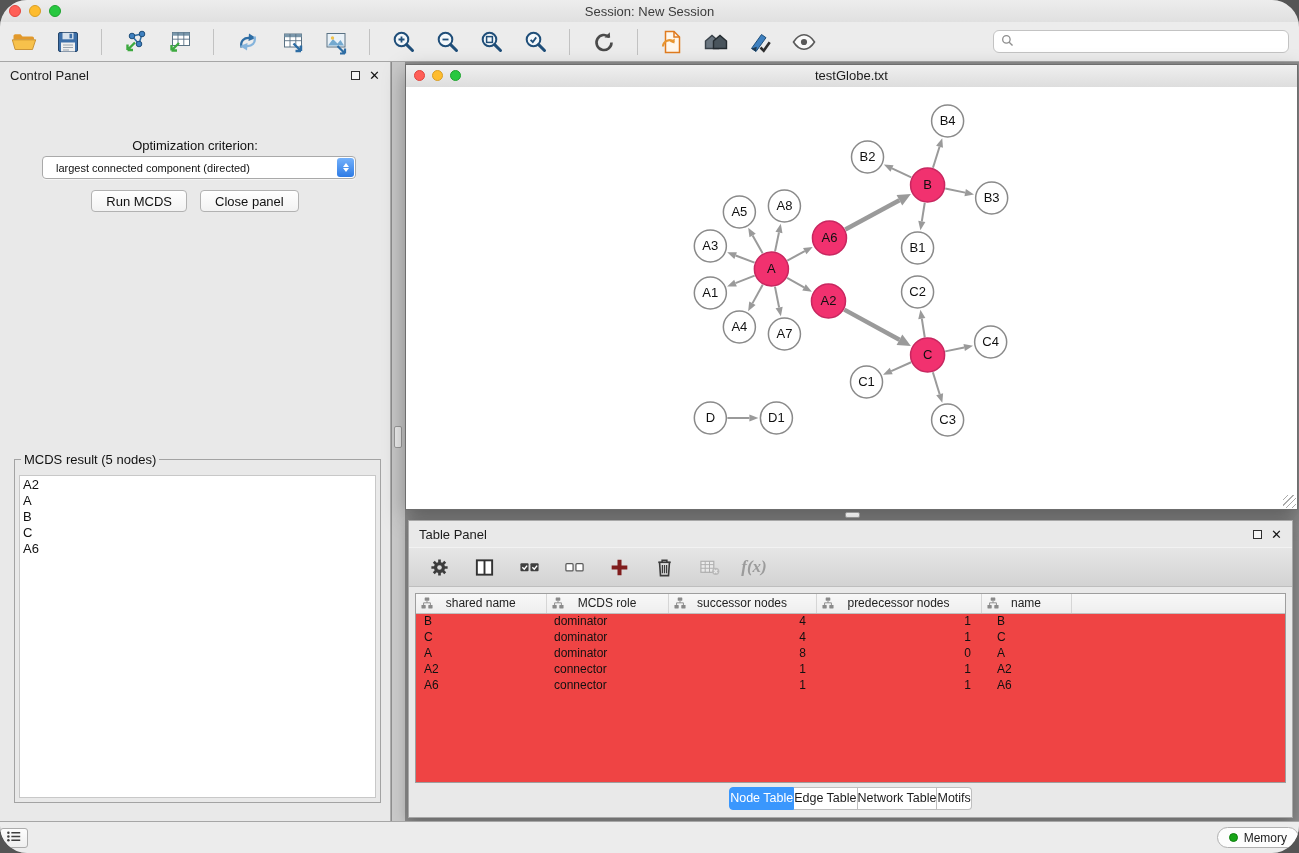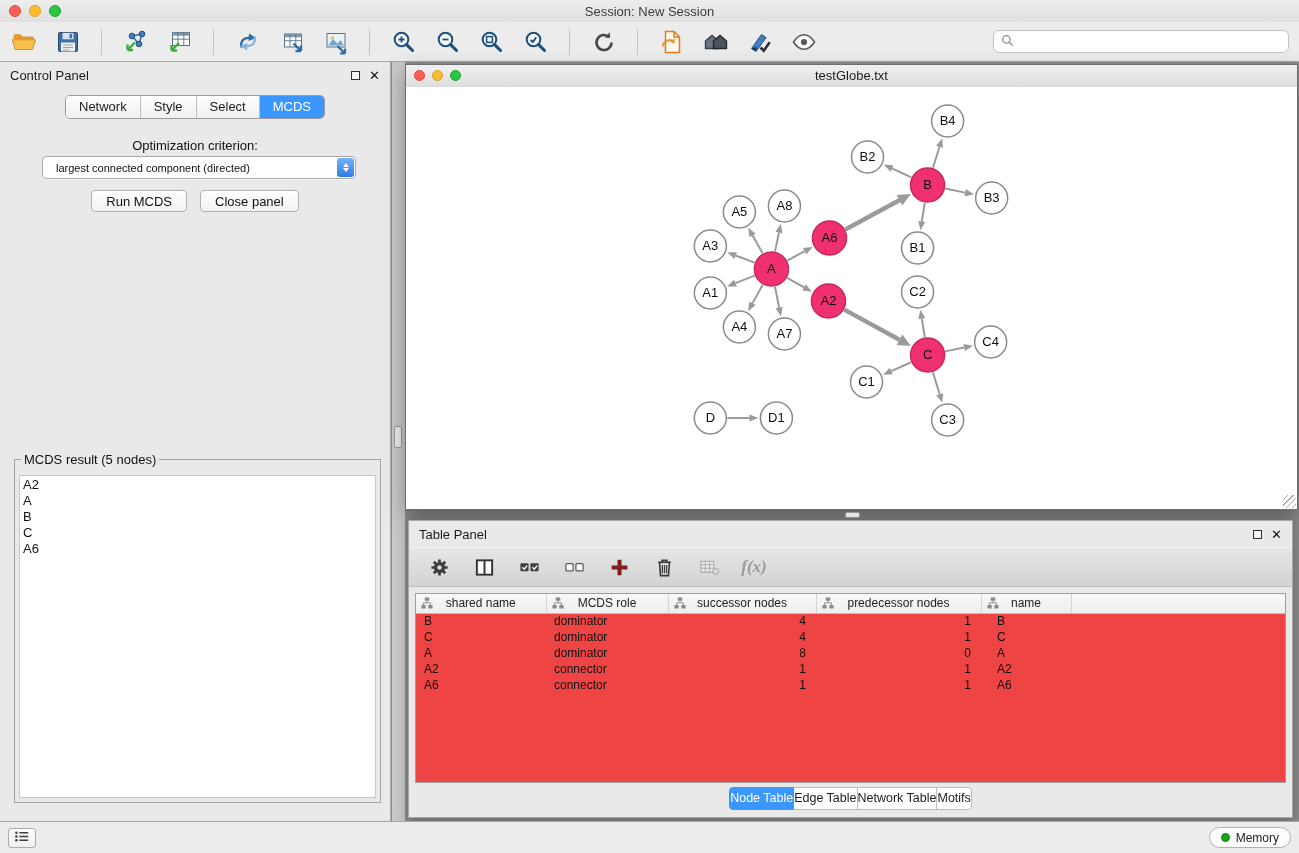--- a/index.html
+++ b/index.html
@@ -1,18 +1,18 @@
 <!DOCTYPE html>
 <html><head>
 <meta charset="utf-8">
 <style>
   * { margin:0; padding:0; box-sizing:border-box; }
   html,body { background:#555; }
   body { font-family:"Liberation Sans","DejaVu Sans",sans-serif; font-size:13px; }
-  .app { position:relative; width:1299px; height:853px; background:#8D8D8D; overflow:hidden; }
+  .app { position:relative; width:1299px; height:853px; background:#8D8D8D; overflow:hidden;border-radius:27px; }
 
   
   .titlebar { position:absolute; top:0; left:0; right:0; height:22px;
     background:linear-gradient(#EDEDED,#E0E0E0); display:flex; align-items:center; }
   .traffic { position:absolute; left:9px; top:5px; display:flex; gap:8px; z-index:3; }
   .tl { width:12px; height:12px; border-radius:50%; display:inline-block; }
   .tl.red { background:#FF5F57; border:1px solid #E0443E; }
   .tl.yellow { background:#FEBC2E; border:1px solid #D89E24; }
   .tl.green { background:#28C840; border:1px solid #1FA32F; }
   .app-title { width:100%; text-align:center; font-size:13px; color:#3C3C3C; }
@@ -101,21 +101,21 @@
   tbody td.right { text-align:right; padding-right:10px; }
   tbody td.namecol { padding-left:16px; }
   .tp-tabs { position:absolute; bottom:7px; left:0; right:0; display:flex; justify-content:center; }
   .tp-tab { font-size:12.5px; padding:3px 0 4px; background:#fff; border:1px solid #BEBEBE; border-left:none; color:#1C1C1C; cursor:default; }
   .tp-tab:first-child { border-left:1px solid #BEBEBE; border-radius:4px 0 0 4px; }
   .tp-tab:last-child { border-radius:0 4px 4px 0; }
   .tp-tab.active { background:#3A97FD; border-color:#3A97FD; color:#fff; }
 
   
   .statusbar { position:absolute; left:0; right:0; bottom:0; height:32px; background:#ECECEC; border-top:1px solid #A6A6A6;
-    display:flex; align-items:center; justify-content:space-between; padding:0 8px; }
+    display:flex; align-items:center; justify-content:space-between; padding:0 0; }
   .list-btn { width:28px; height:20px; border:1px solid #ACACAC; border-radius:3px; background:linear-gradient(#FDFDFD,#EFEFEF);
     display:flex; align-items:center; justify-content:center; }
   .list-btn svg { width:16px; height:13px; }
   .memory-btn { height:21px; border:1px solid #B0B0B0; border-radius:11px; background:#FDFDFD;
     display:flex; align-items:center; gap:6px; padding:0 11px; font-size:12px; color:#1C1C1C; }
   .mem-dot { width:9px; height:9px; border-radius:50%; background:#17A517; border:1px solid #0E7E0E; }
 
   .net-node text { font-family:"Liberation Sans","DejaVu Sans",sans-serif; }
 </style>
 </head>
@@ -269,26 +269,20 @@
   <div class="main">
 
     <aside class="control-panel">
       <div class="panel-hdr">
         <span>Control Panel</span>
         <span class="hdr-btns">
           <span class="float-btn"></span>
           <span class="close-x">✕</span>
         </span>
       </div>
-      <div class="seg-tabs" id="cp-tabs">
-          <div class="seg">Network</div>
-          <div class="seg">Style</div>
-          <div class="seg">Select</div>
-          <div class="seg active">MCDS</div>
-        </div>
       <div class="opt-label">Optimization criterion:</div>
       <div class="dropdown">
         <span class="dd-text">largest connected component (directed)</span>
         <span class="dd-spin">
             <i class="up"></i>
             <i class="dn"></i>
           </span>
       </div>
       <div class="btn-row">
         <button class="mac-btn">Run MCDS</button>

